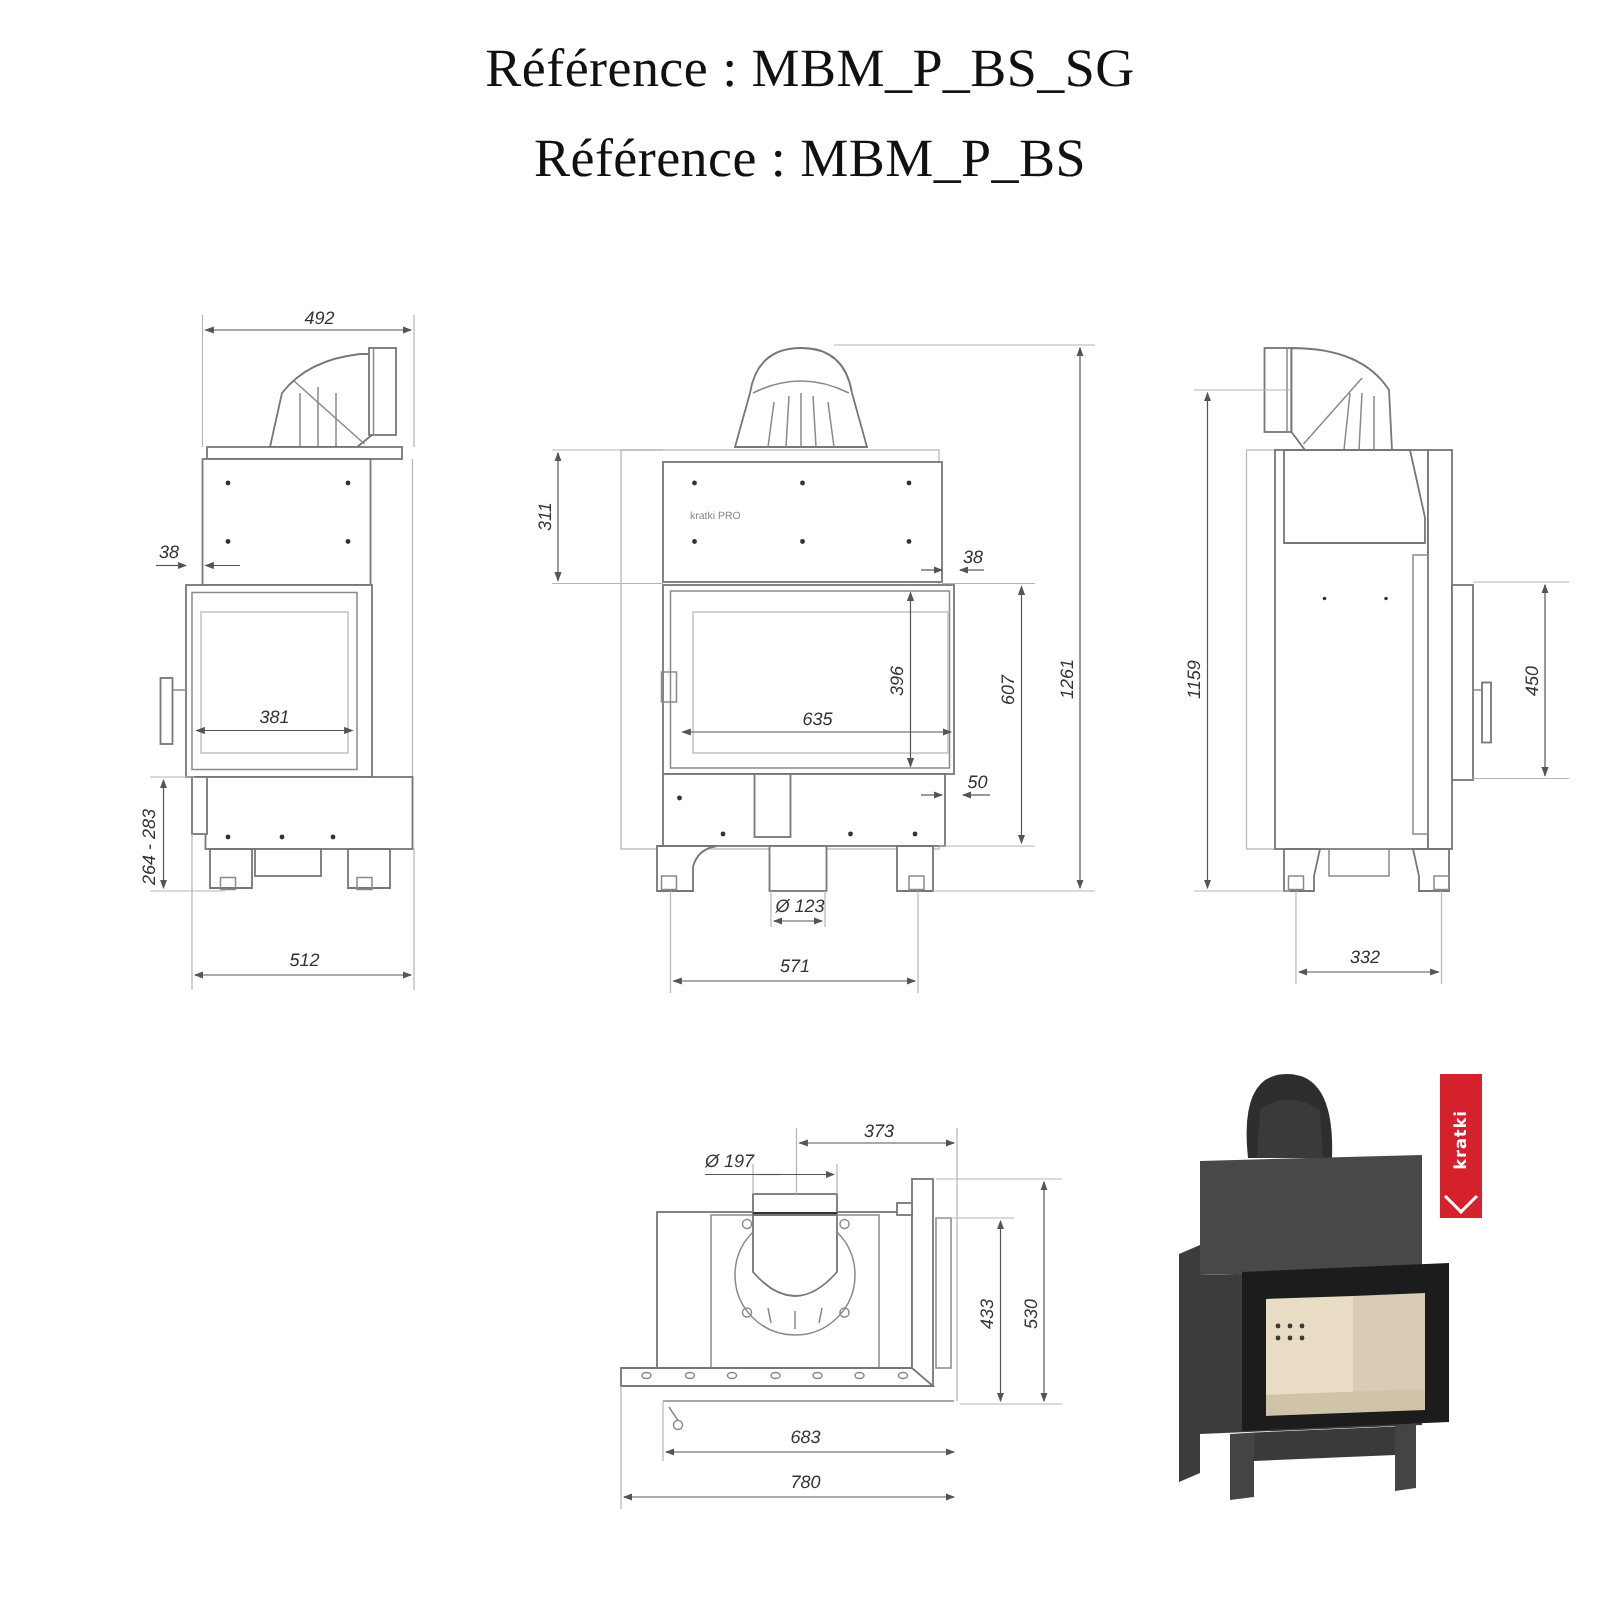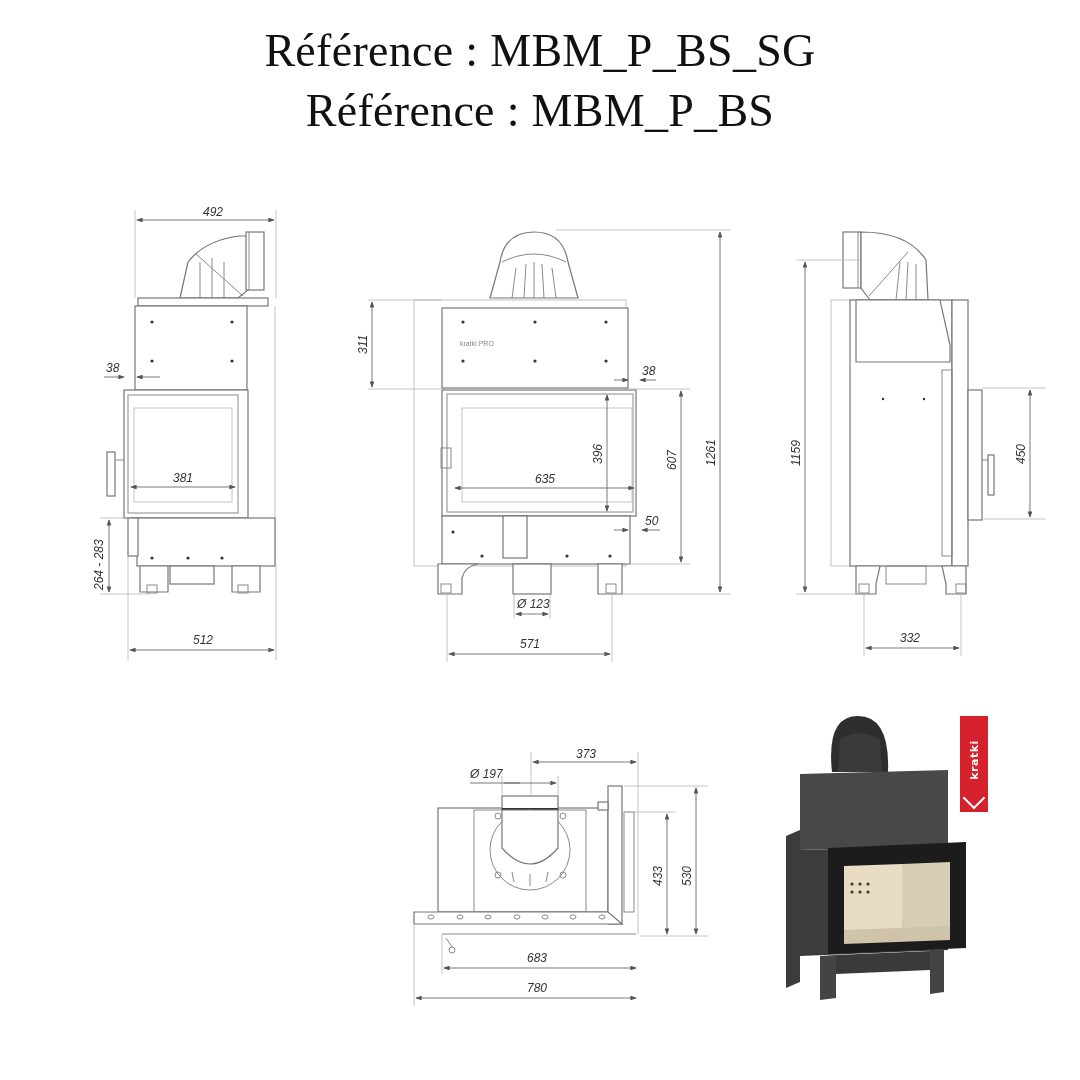--- a/index.html
+++ b/index.html
@@ -1,17 +1,17 @@
 <!DOCTYPE html>
 <html><head>
 <meta charset="utf-8">
 <style>
   html, body { margin: 0; padding: 0; background: #ffffff; }
   body { width: 1080px; height: 1080px; position: relative; overflow: hidden; font-family: "Liberation Sans", sans-serif; }
-  .title { position: absolute; left: 0; width: 1080px; text-align: center; font-family: "Liberation Serif", "DejaVu Serif", serif; color: #111; font-size: 46px; letter-spacing: 0.3px; }
+  .title { position: absolute; left: 0; width: 1080px; text-align: center; font-family: "Liberation Serif", "DejaVu Serif", serif; color: #111; font-size: 36px; letter-spacing: 0.3px; }
   .t1 { top: 24px; }
   .t2 { top: 84px; }
   svg { position: absolute; left: 0; top: 0; }
   .dim { font-family: "Liberation Sans", sans-serif; font-style: italic; font-size: 12px; fill: #333; }
   .ln { stroke: #8a8a8a; stroke-width: 1; fill: none; }
   .lt { stroke: #b5b5b5; stroke-width: 0.8; fill: none; }
   .ds { stroke: #555; stroke-width: 0.8; fill: none; }
   .ob { stroke: #777; stroke-width: 1.2; fill: #fff; }
   .dot { fill: #333; }
   .badge { position: absolute; left: 960px; top: 716px; width: 28px; height: 96px; background: #d4212c; }

